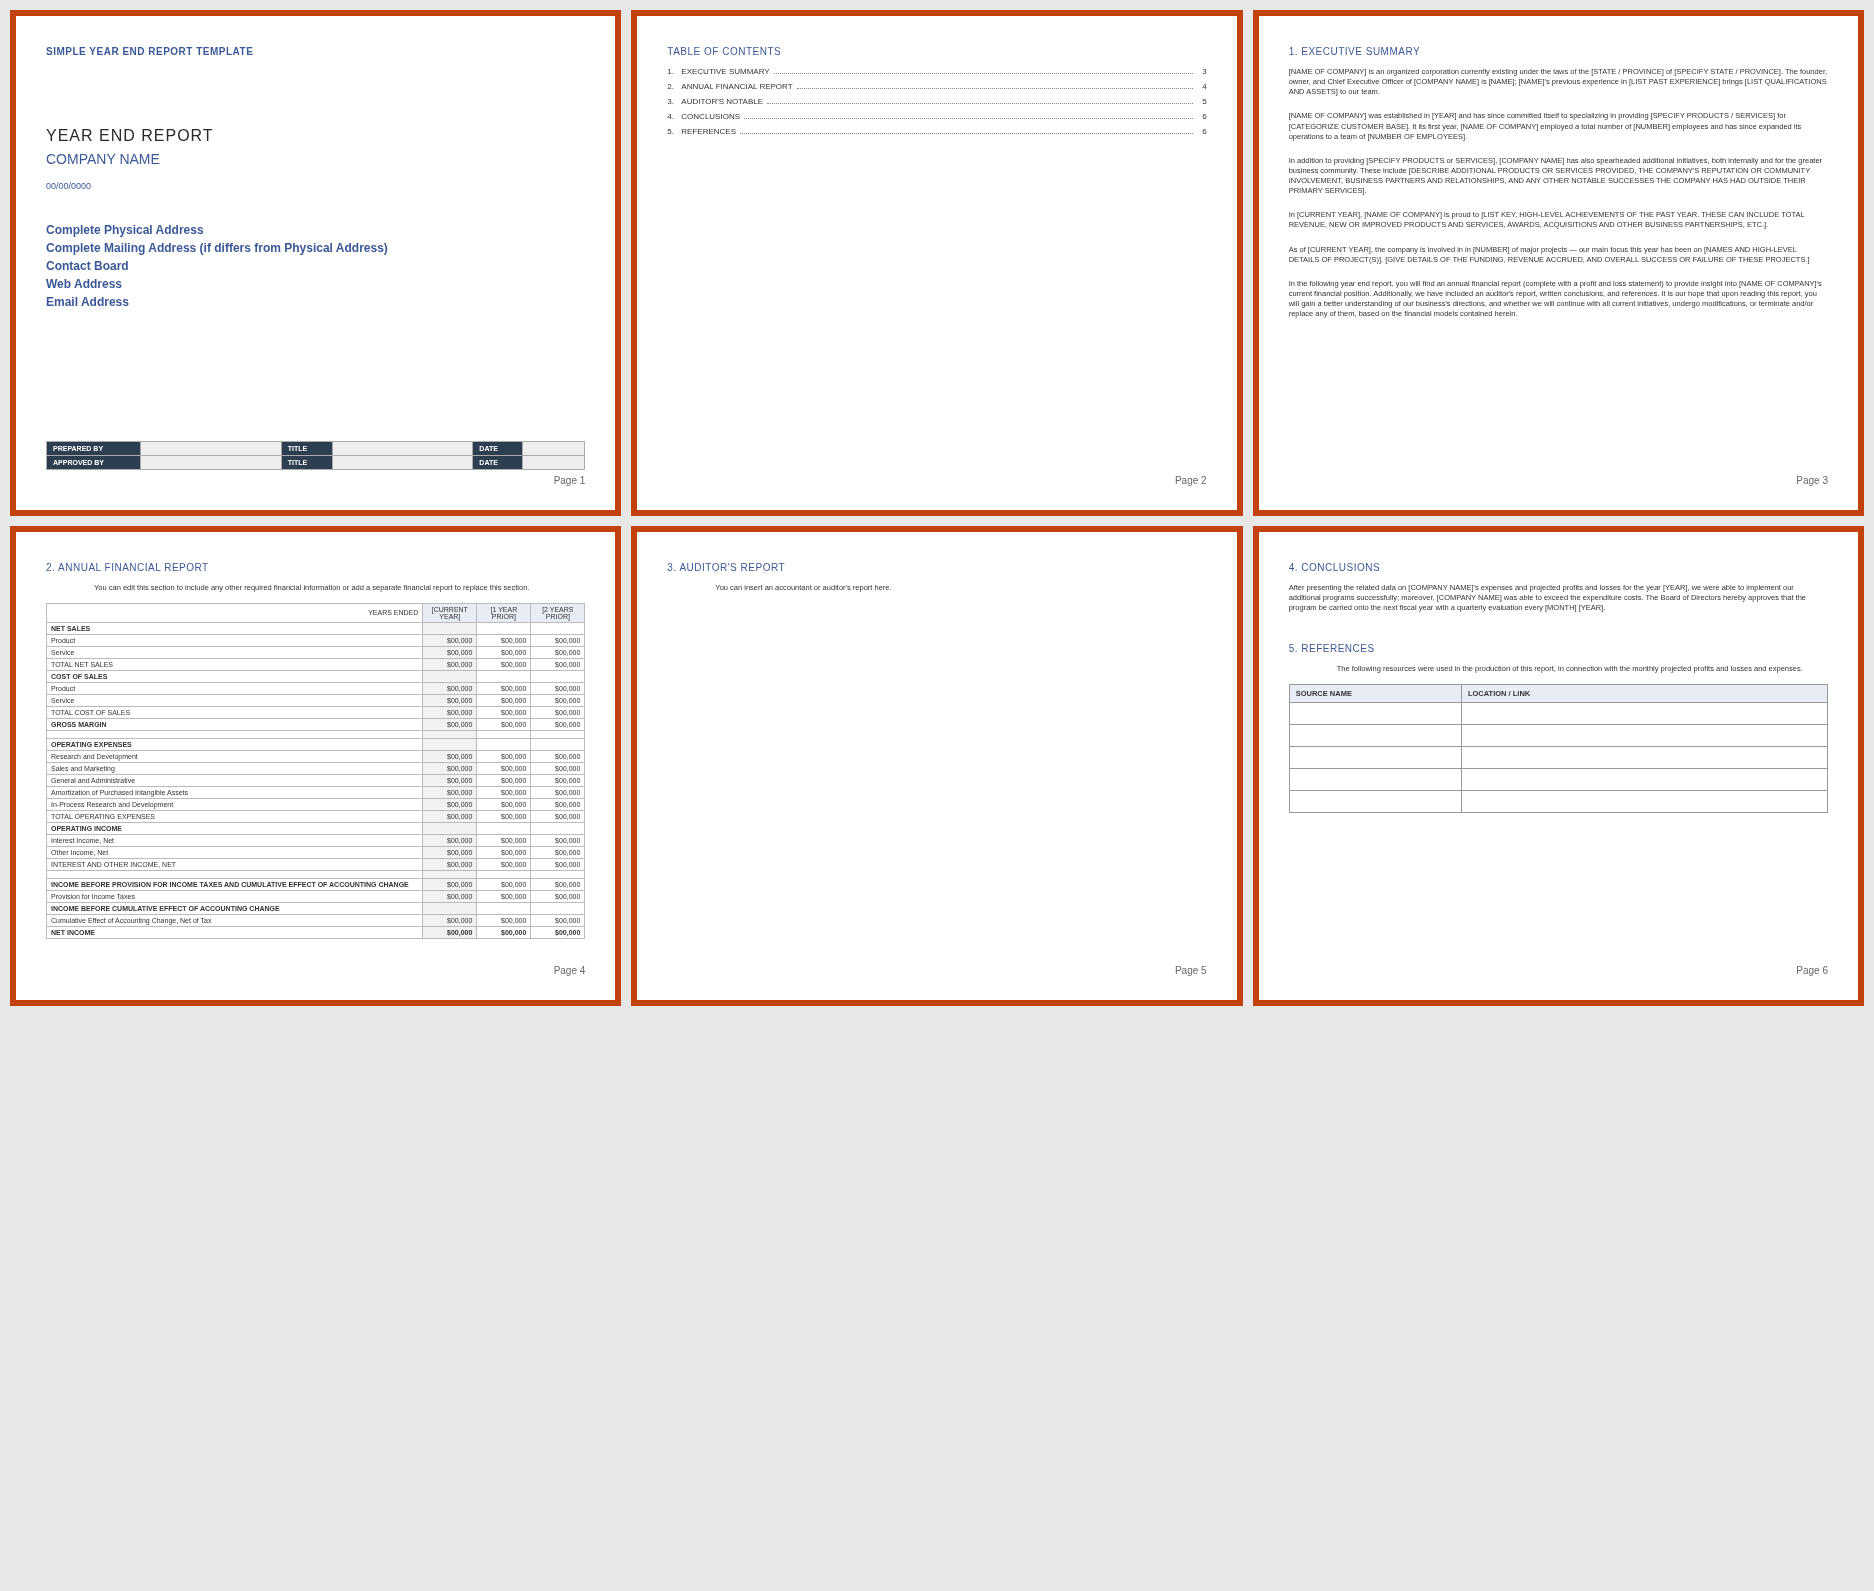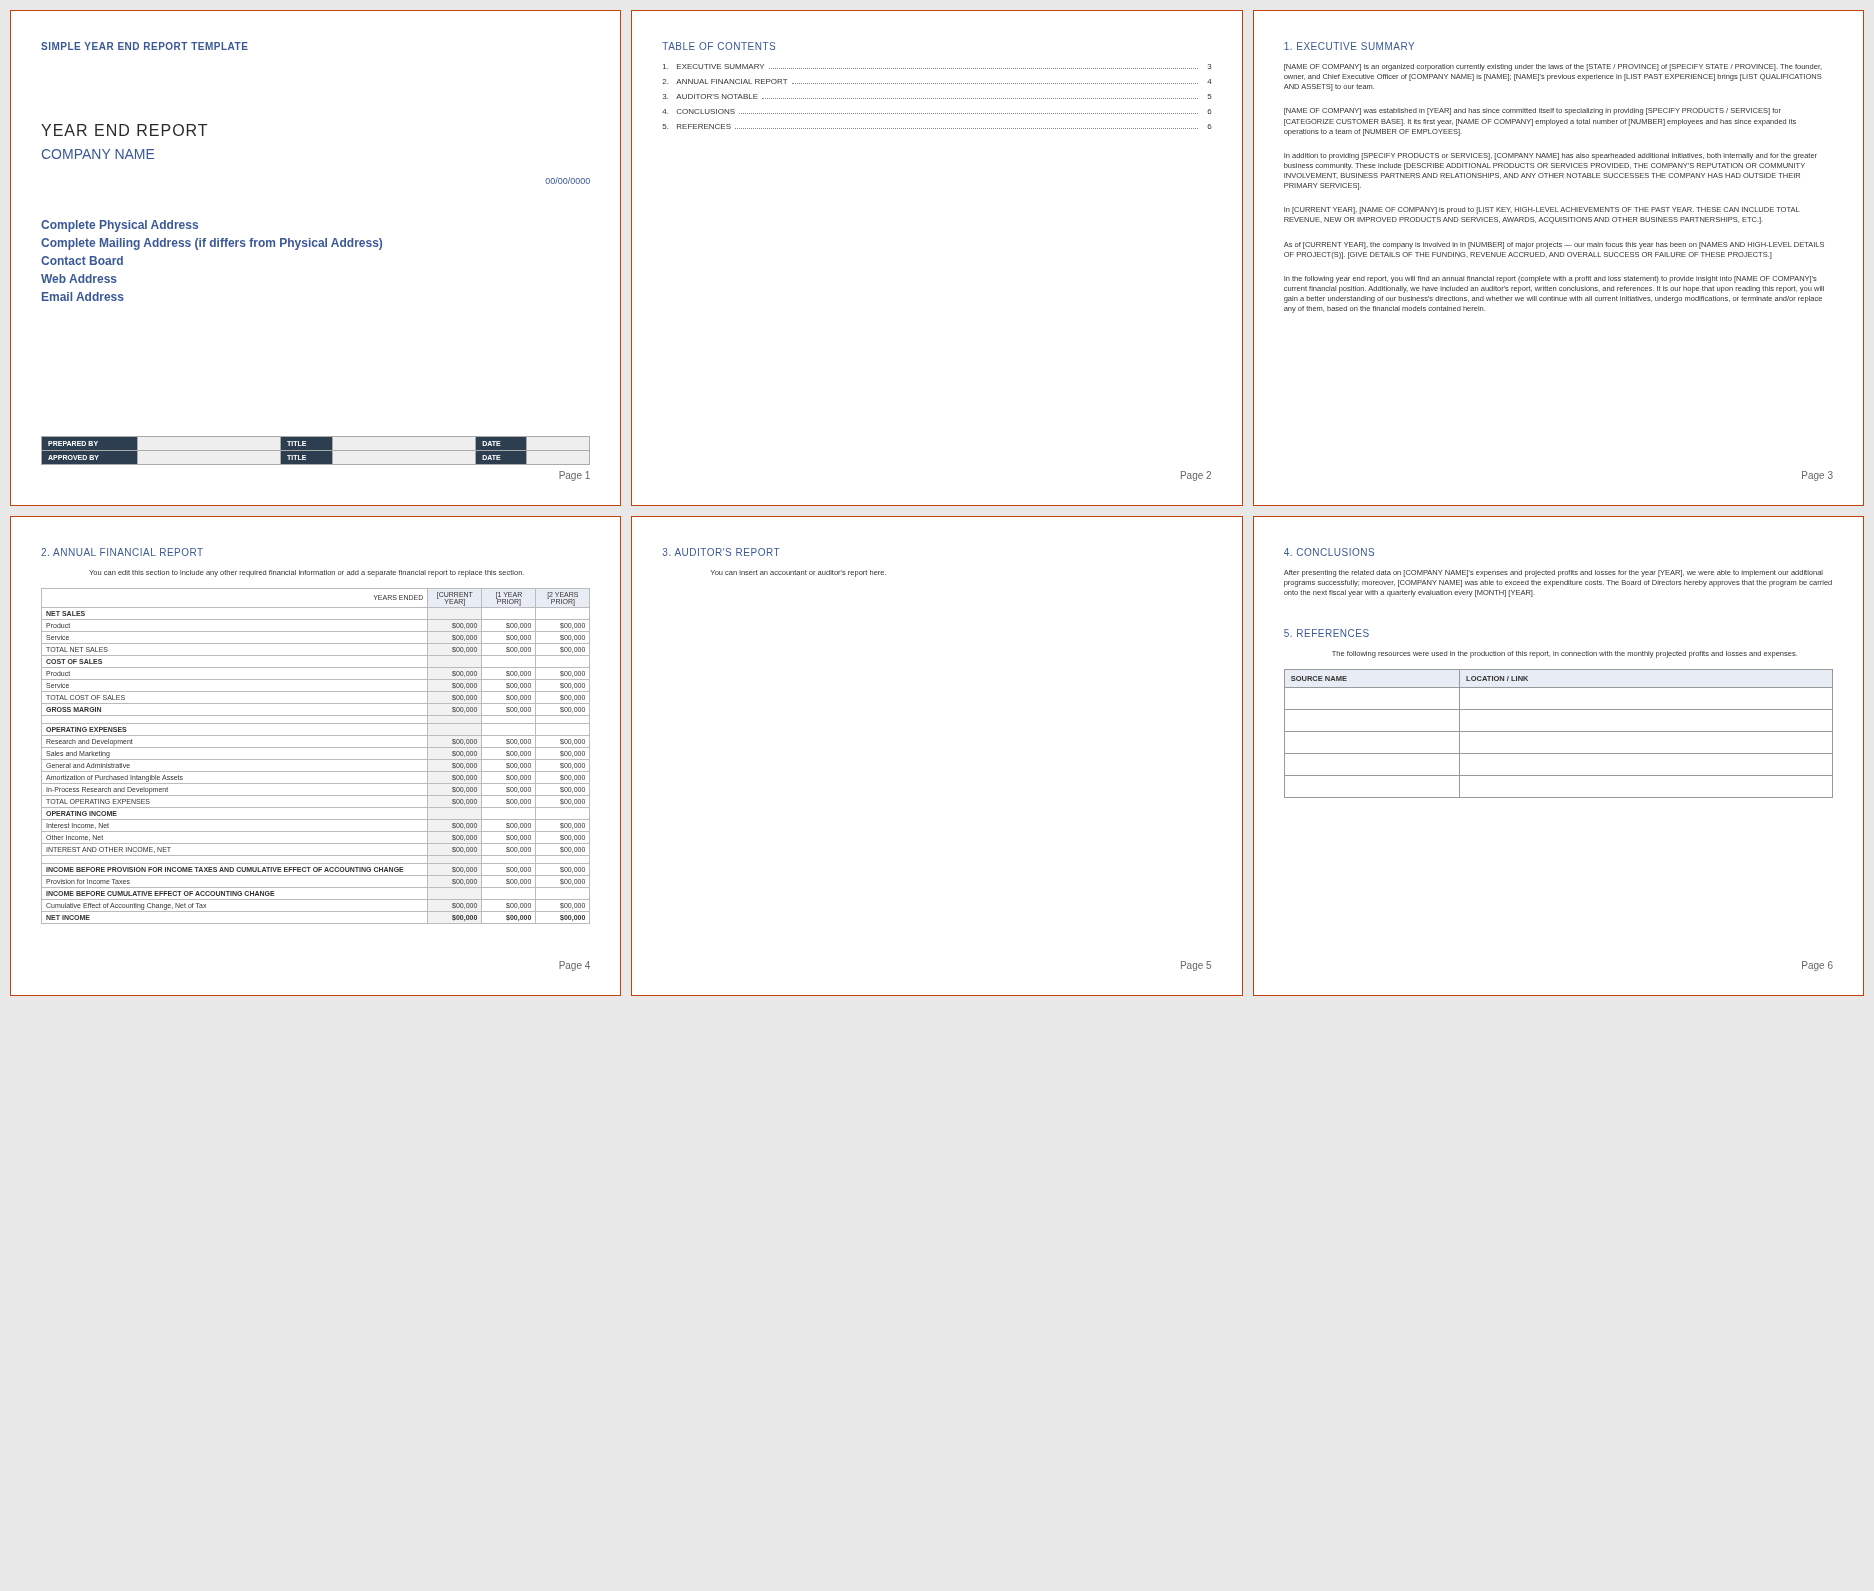--- a/index.html
+++ b/index.html
@@ -10,21 +10,21 @@
   }
   .pages-grid {
     display: grid;
     grid-template-columns: repeat(3, 1fr);
     gap: 10px;
     max-width: 1854px;
     margin: 0 auto;
   }
   .page {
     background: #fff;
-    border: 1px solid #c2410c;
+    border: 6px solid #c2410c;
     position: relative;
     padding: 30px 30px 40px 30px;
     min-height: 480px;
     font-size: 8px;
     color: #333;
   }
   .page-footer {
     position: absolute;
     bottom: 24px;
     right: 30px;
@@ -47,21 +47,20 @@
   }
   .company-name {
     color: #3b5998;
     font-size: 14px;
     margin-top: 6px;
   }
   .date-line {
     color: #3b5998;
     font-size: 9px;
     margin-top: 14px;
-    text-align: right;
   }
   .address-block {
     color: #3b5998;
     font-size: 12px;
     margin-top: 30px;
     line-height: 1.5;
     font-weight: bold;
   }
   .meta-table {
     width: 100%;

